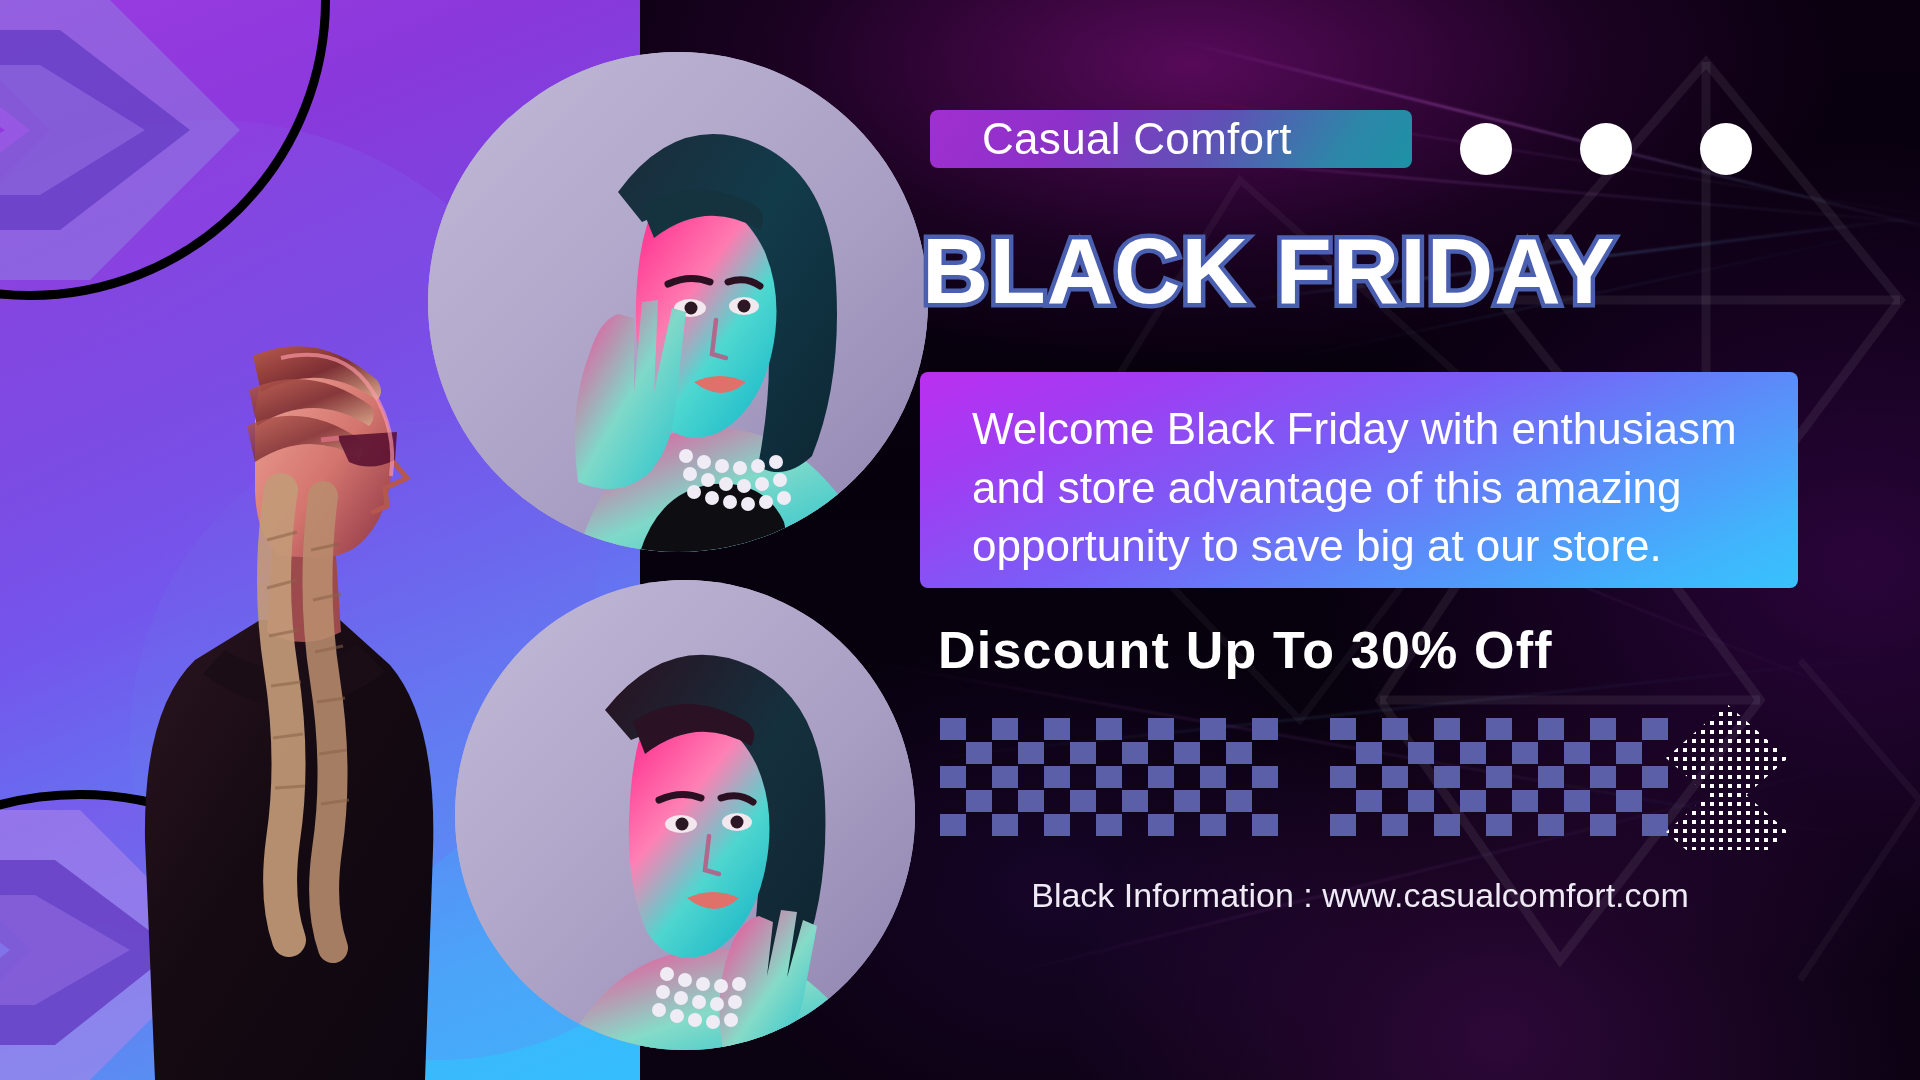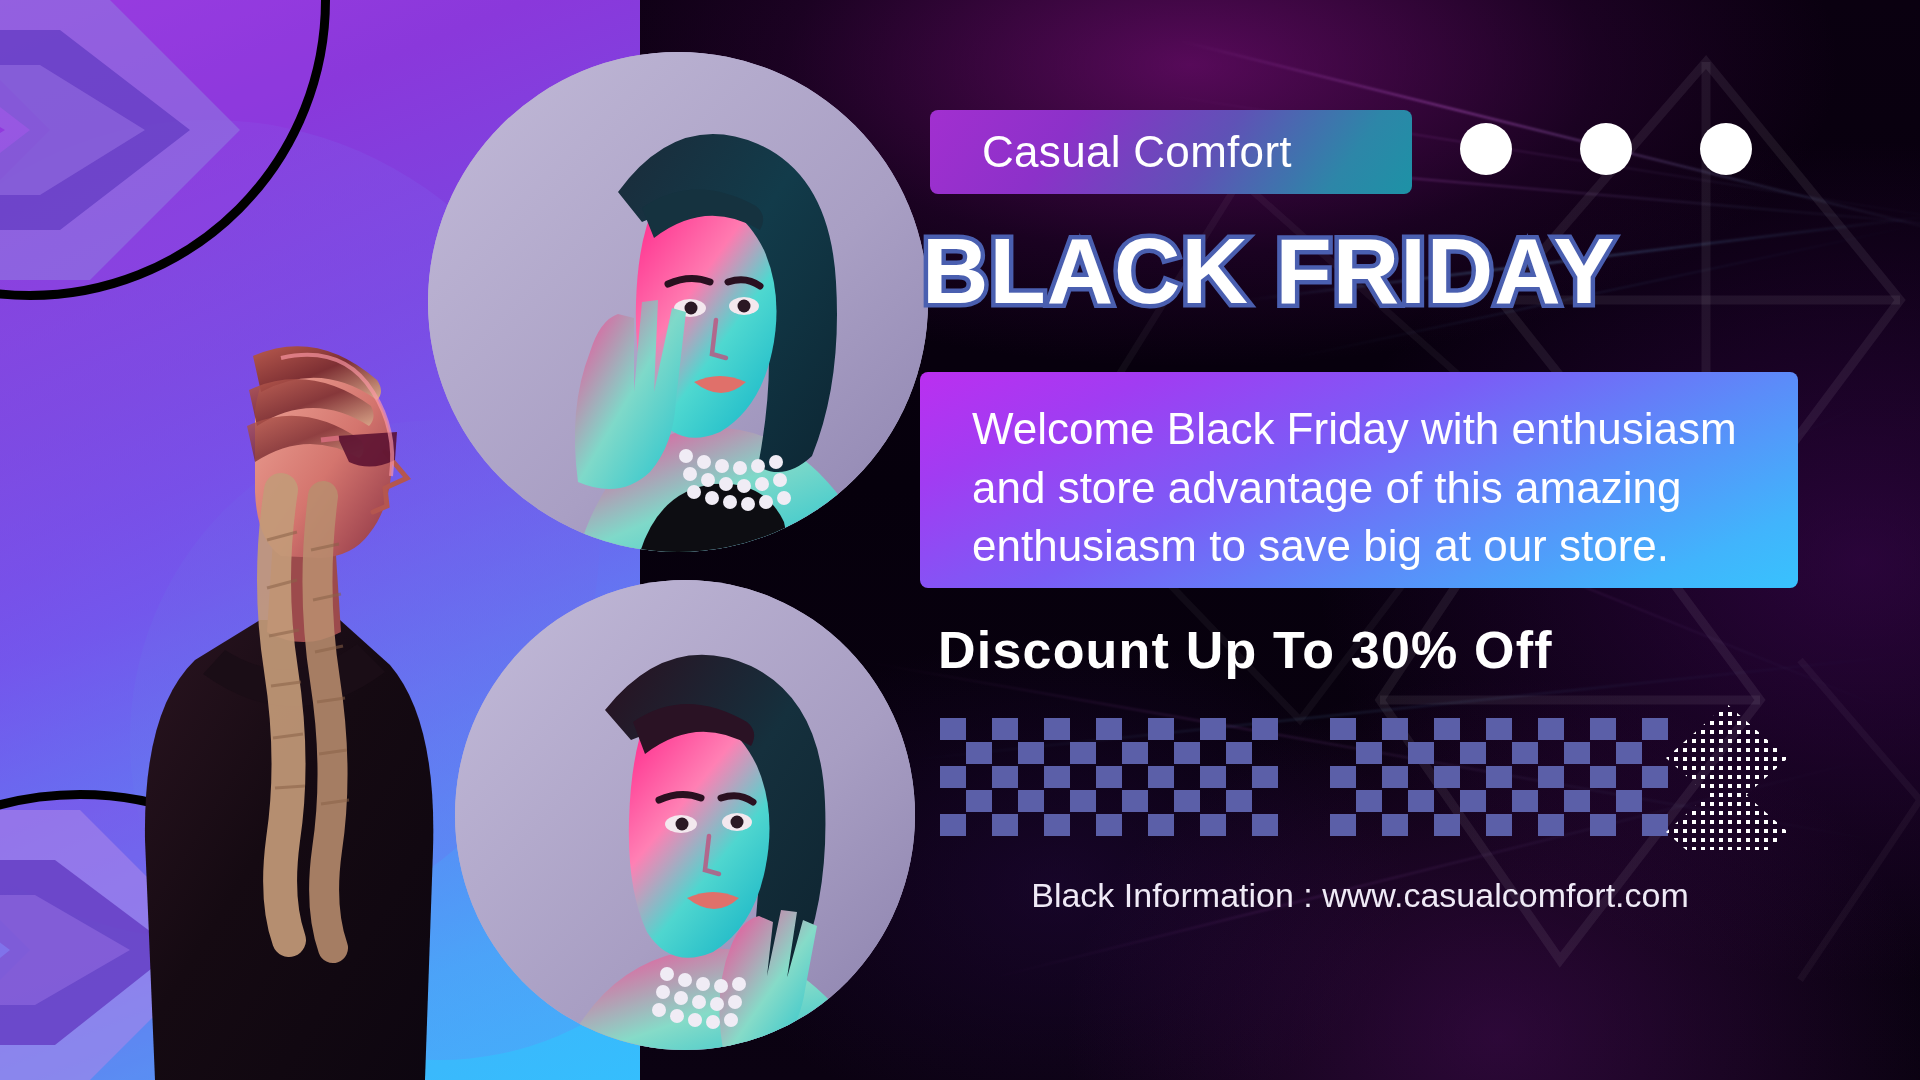--- a/index.html
+++ b/index.html
@@ -101,21 +101,21 @@
     background:#b3a9cf;
   }
   .portrait.p1 { left:428px; top:52px;  width:500px; height:500px; }
   .portrait.p2 { left:455px; top:580px; width:460px; height:470px; }
 
   
   .content { position:absolute; left:930px; top:0; width:990px; height:1080px; }
 
   .badge {
     position:absolute; left:0; top:110px;
-    width:482px; height:84px;
+    width:482px; height:58px;
     border-radius:8px;
     background:linear-gradient(125deg,#a22fd0 0%, #8c31c9 28%, #5f52b6 58%, #2d86a8 84%, #1d92a6 100%);
     display:flex; align-items:center; padding-left:52px;
   }
   .badge span {
     color:#fff; font-size:44px; letter-spacing:.3px;
     font-family:"Liberation Sans", sans-serif;
   }
 
   .dots { position:absolute; left:530px; top:123px; display:flex; gap:68px; }
@@ -434,21 +434,21 @@
       <div class="dot"></div>
       <div class="dot"></div>
     </div>
 
     <div class="headline">BLACK FRIDAY</div>
 
     <div class="desc-box">
       <p>
         <span>Welcome Black Friday with enthusiasm</span><br>
         <span>and store advantage of this amazing</span><br>
-        <span>enthusiasm to save big at our store.</span>
+        <span>opportunity to save big at our store.</span>
       </p>
     </div>
 
     <div class="discount">Discount Up To 30% Off</div>
 
     <div class="checks">
       <svg class="check-block" viewBox="0 0 342 118">
         <g fill="#5b5fa8">
           <rect x="0" y="0" width="26" height="22"></rect>
             <rect x="52" y="0" width="26" height="22"></rect>

